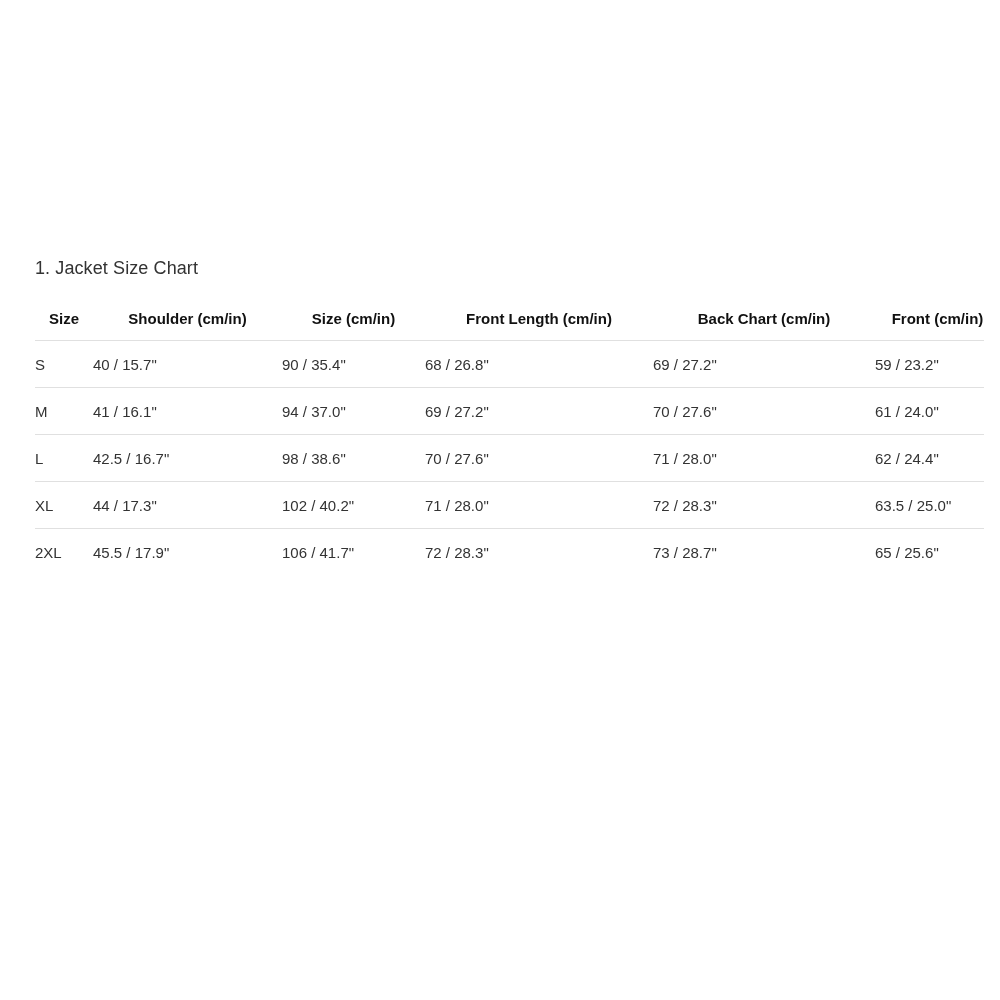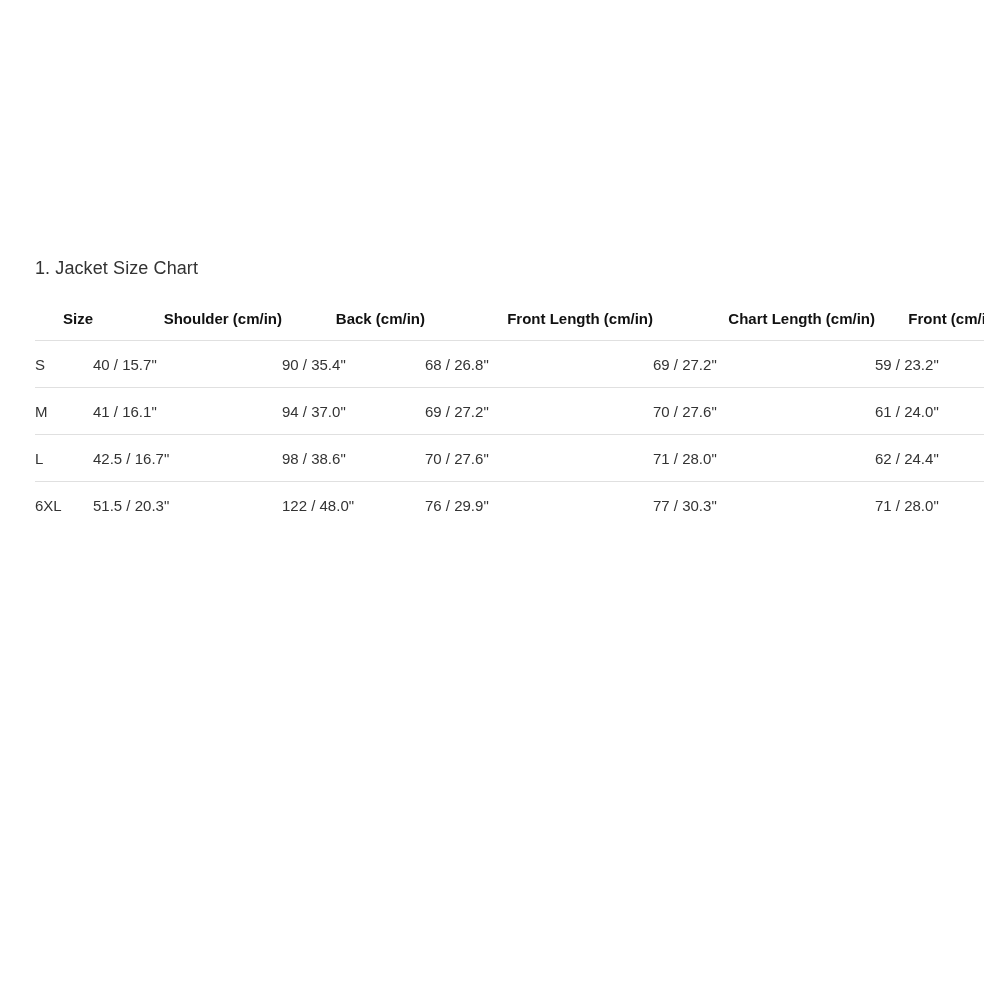--- a/index.html
+++ b/index.html
@@ -30,21 +30,21 @@
     position: absolute;
     left: 35px;
     top: 296px;
     width: 965px;
     border-collapse: collapse;
     table-layout: fixed;
   }
   table.size-chart th {
     height: 44px;
     padding: 0;
-    text-align: right;
+    text-align: center;
     vertical-align: middle;
     font-size: 15px;
     font-weight: 700;
     color: #111111;
     border-bottom: 1px solid #e0e0e0;
     white-space: nowrap;
   }
   table.size-chart td {
     height: 46px;
     padding: 0;
@@ -73,23 +73,23 @@
       <col style="width:189px">
       <col style="width:143px">
       <col style="width:228px">
       <col style="width:222px">
       <col style="width:125px">
     </colgroup>
     <thead>
       <tr>
         <th>Size</th>
         <th>Shoulder (cm/in)</th>
-        <th>Back (cm/in)</th>
+        <th>Size (cm/in)</th>
         <th>Front Length (cm/in)</th>
-        <th>Chart Length (cm/in)</th>
+        <th>Back Chart (cm/in)</th>
         <th>Front (cm/in)</th>
       </tr>
     </thead>
     <tbody>
       <tr>
         <td>S</td>
         <td>40 / 15.7"</td>
         <td>90 / 35.4"</td>
         <td>68 / 26.8"</td>
         <td>69 / 27.2"</td>
@@ -105,23 +105,31 @@
       </tr>
       <tr>
         <td>L</td>
         <td>42.5 / 16.7"</td>
         <td>98 / 38.6"</td>
         <td>70 / 27.6"</td>
         <td>71 / 28.0"</td>
         <td>62 / 24.4"</td>
       </tr>
       <tr>
-        <td>6XL</td>
-        <td>51.5 / 20.3"</td>
-        <td>122 / 48.0"</td>
-        <td>76 / 29.9"</td>
-        <td>77 / 30.3"</td>
+        <td>XL</td>
+        <td>44 / 17.3"</td>
+        <td>102 / 40.2"</td>
         <td>71 / 28.0"</td>
+        <td>72 / 28.3"</td>
+        <td>63.5 / 25.0"</td>
+      </tr>
+      <tr>
+        <td>2XL</td>
+        <td>45.5 / 17.9"</td>
+        <td>106 / 41.7"</td>
+        <td>72 / 28.3"</td>
+        <td>73 / 28.7"</td>
+        <td>65 / 25.6"</td>
       </tr>
     </tbody>
   </table>
 
 </div>
 
 </body></html>

